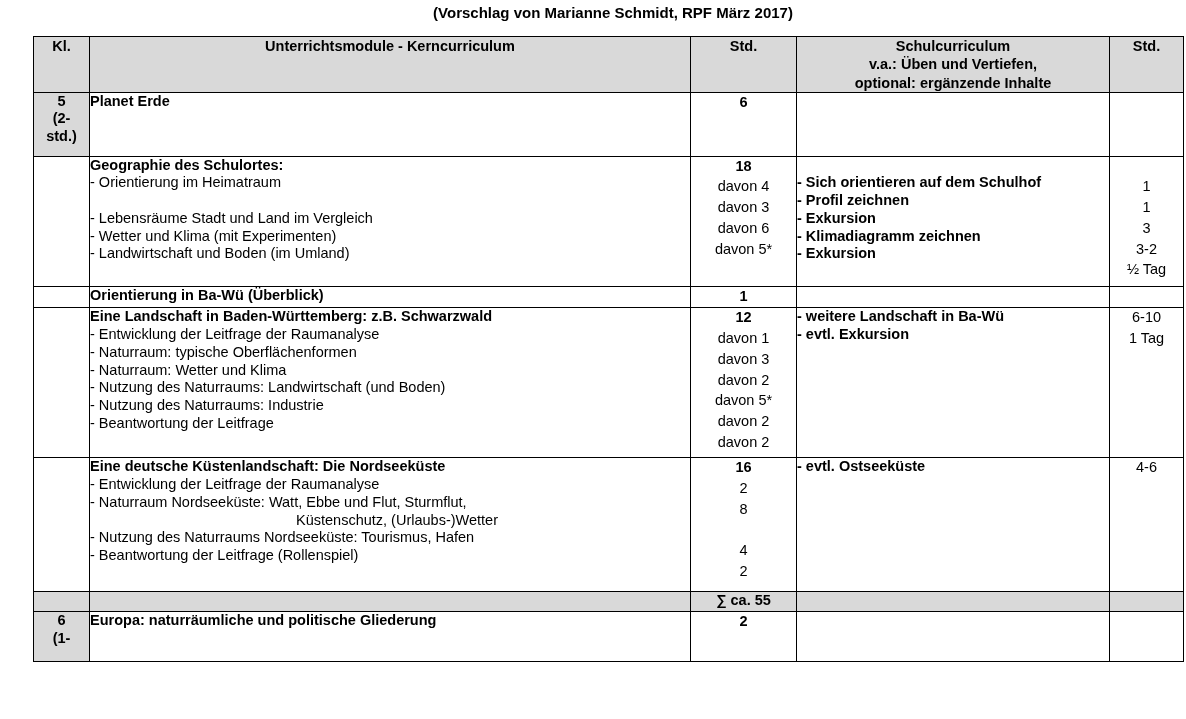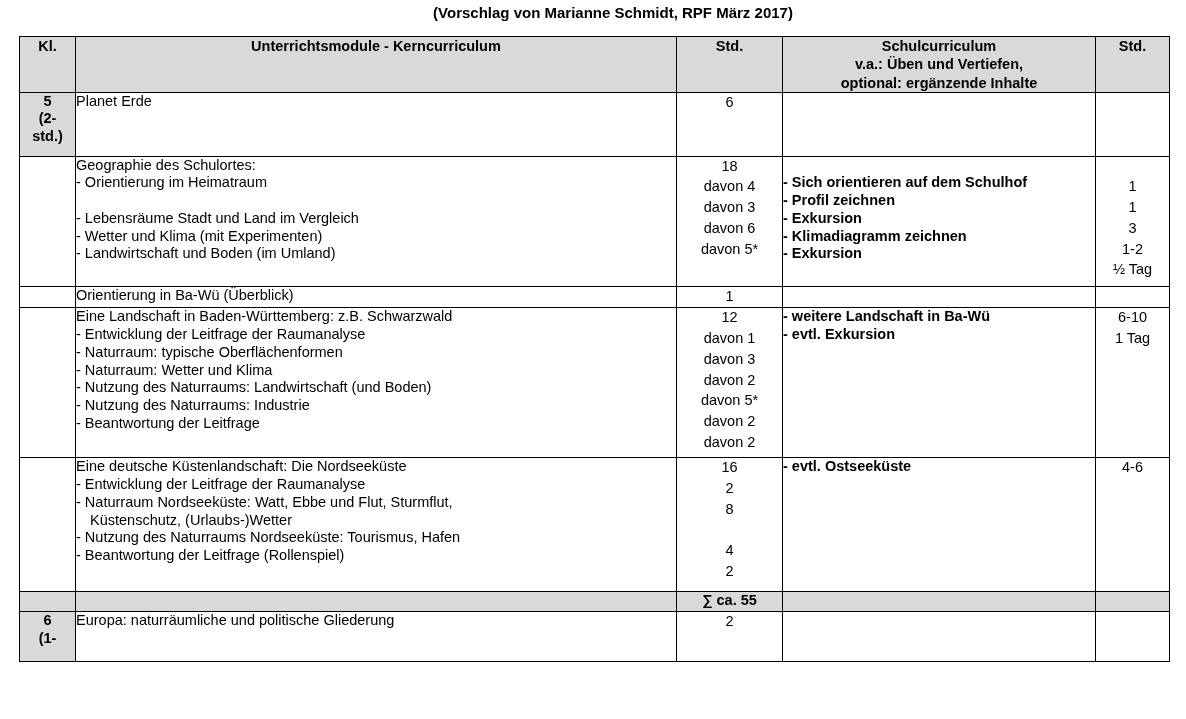--- a/index.html
+++ b/index.html
@@ -25,21 +25,21 @@
     font-size: 15px;
     font-weight: bold;
     line-height: 1;
     padding-top: 5px;
     padding-bottom: 0;
     letter-spacing: 0px;
     margin-left: 40px;
   }
   table.curriculum {
     position: absolute;
-    left: 19px;
+    left: 33px;
     top: 36px;
     width: 1150px;
     border-collapse: collapse;
     table-layout: fixed;
     font-size: 14.5px;
   }
   table.curriculum td {
     border: 1px solid #000000;
     vertical-align: top;
     padding: 0;
@@ -57,23 +57,23 @@
     text-align: center;
     font-weight: bold;
     font-size: 14.5px;
     line-height: 1.26;
     padding: 3px 2px 4px 2px;
   }
   .hdr-kl { padding-top: 3px; }
 
   .cell-pad { padding: 1px 4px 2px 8px; }
   .cell-pad-r { padding: 1px 6px 2px 8px; font-weight: bold; }
-  .b { font-weight: normal; }
+  .b { font-weight: bold; }
   .ln-wrap { line-height: 1.22; }
-  .indent { padding-left: 14px; }
+  .indent { padding-left: 14px; text-align: center; }
 
   .kl-cell {
     text-align: center;
     font-weight: bold;
     line-height: 1.22;
     padding: 1px 2px 2px 2px;
   }
   .std-col { text-align: center; line-height: 1.22; padding: 1px 2px 2px 2px; }
   .sum-row td { height: 19px; margin-top: 20px; }
   .sum-val { text-align: center; font-weight: bold; line-height: 1.2; padding: 0 2px 1px 2px; }
@@ -154,21 +154,21 @@
             <div class="ln-wrap">- Profil zeichnen</div>
             <div class="ln-wrap">- Exkursion</div>
             <div class="ln-wrap">- Klimadiagramm zeichnen</div>
             <div class="ln-wrap">- Exkursion</div>
           </td>
           <td>
             <div class="std-col">&nbsp;</div>
             <div class="std-col">1</div>
             <div class="std-col">1</div>
             <div class="std-col">3</div>
-            <div class="std-col">1-2</div>
+            <div class="std-col">3-2</div>
             <div class="std-col">½ Tag</div>
           </td>
         </tr>
         <tr style="height:20px">
           <td class="kl-cell"></td>
           <td class="cell-pad">
             <div class="ln-wrap b">Orientierung in Ba-Wü (Überblick)</div>
           </td>
           <td>
             <div class="std-col b">1</div>

